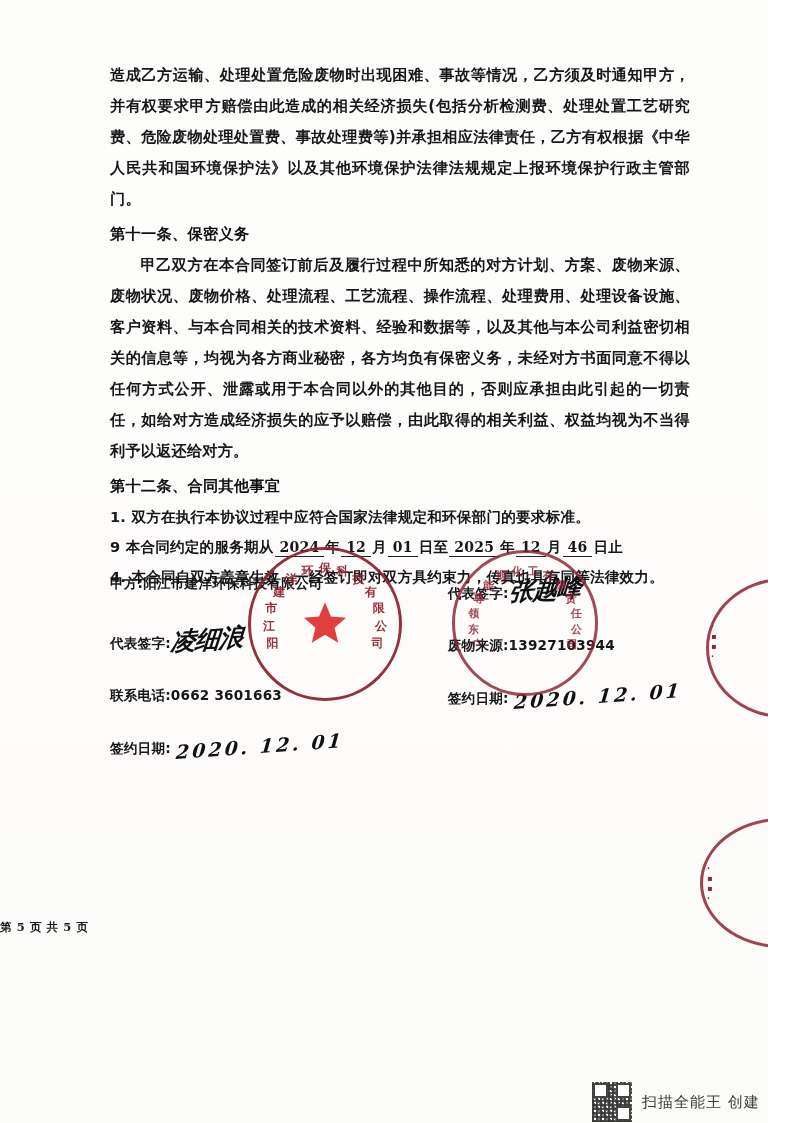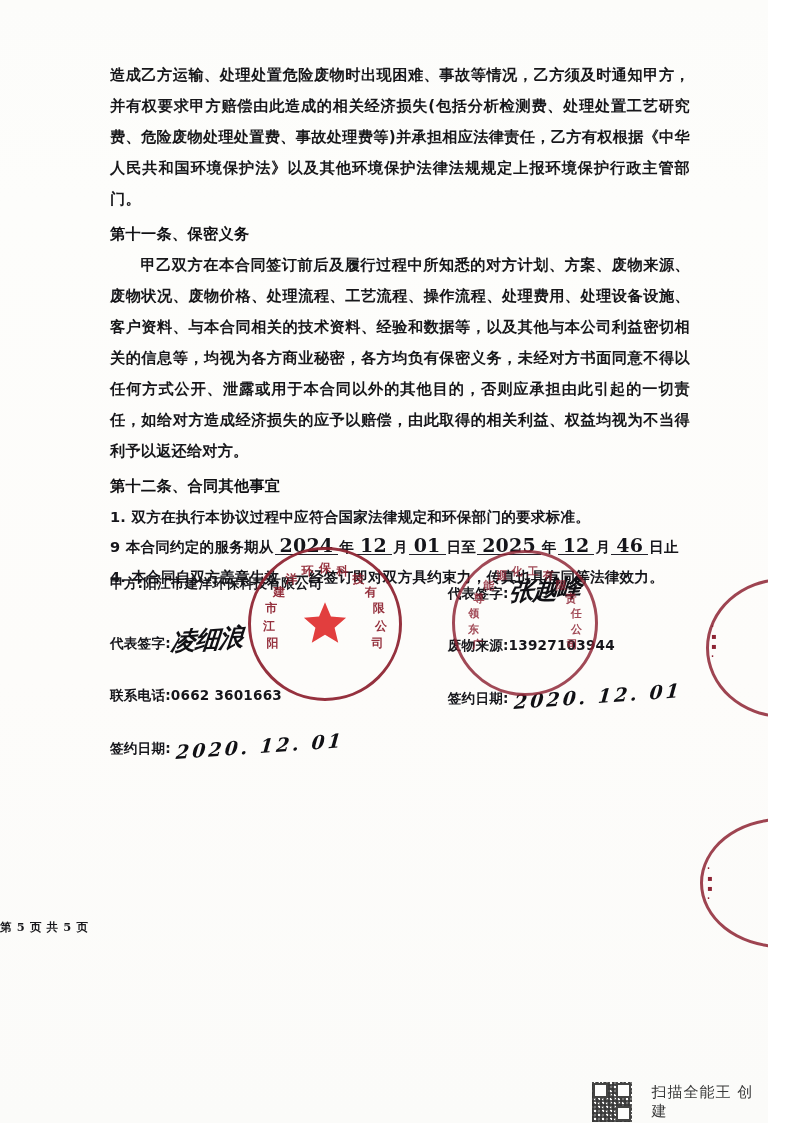--- a/index.html
+++ b/index.html
@@ -57,21 +57,21 @@
     margin: 0;
     letter-spacing: 0.2px;
   }
   .fill {
     display: inline-block;
     border-bottom: 1.4px solid #22222a;
     padding: 0 5px 0 5px;
     margin: 4px 1px;
     font-weight: 700;
     font-family: "DejaVu Serif", "Liberation Serif", serif;
-    font-size: 19px;
+    font-size: 14px;
     line-height: 18px;
     text-align: right;
   }
 
   
   .sig-block {
     position: absolute;
     left: 110px;
     top: 573px;
     width: 600px;
@@ -195,21 +195,21 @@
     font-family: "DejaVu Serif", "Liberation Serif", serif;
   }
 
   
   .watermark {
     position: absolute;
     left: 592px;
     top: 1082px;
     display: flex;
     align-items: center;
-    gap: 20px;
+    gap: 10px;
   }
   .qr {
     width: 40px;
     height: 40px;
     background-color: #ffffff;
     background-image:
       repeating-linear-gradient(90deg, #1c1c1c 0 2px, transparent 2px 4px),
       repeating-linear-gradient(0deg, #2a2a2a 0 2px, transparent 2px 4px),
       repeating-linear-gradient(45deg, #555 0 3px, transparent 3px 6px);
     background-blend-mode: multiply;

